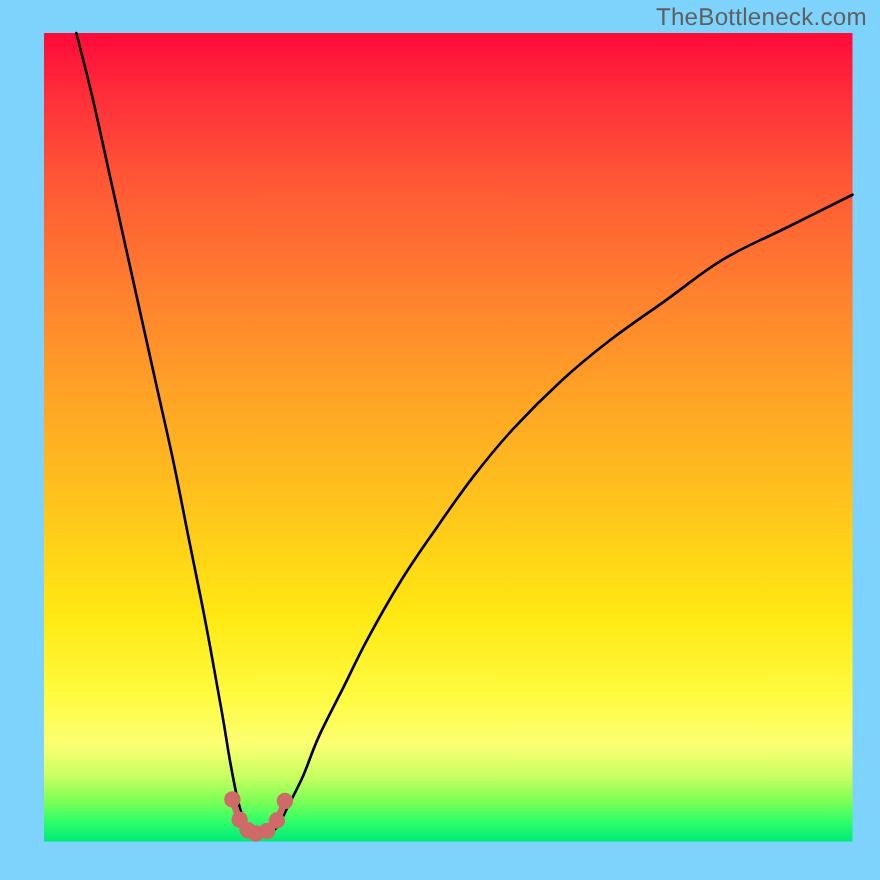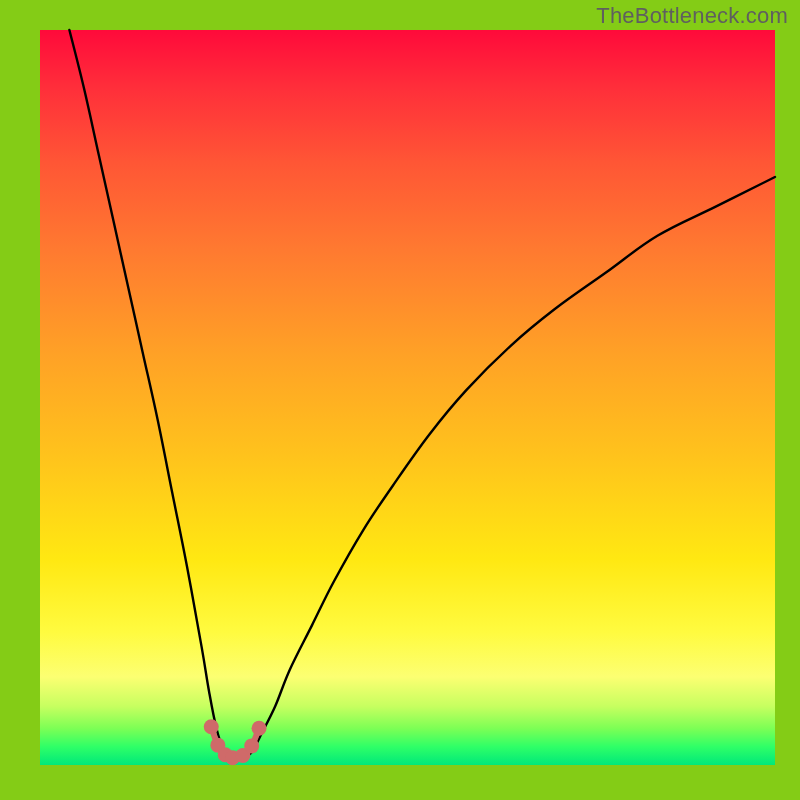--- a/index.html
+++ b/index.html
@@ -10,21 +10,21 @@
     background: #000;
     overflow: hidden;
     font-family: Arial, Helvetica, sans-serif;
   }
   .frame {
     position: absolute;
     left: 0;
     top: 0;
     width: 800px;
     height: 800px;
-    background: #84cc16;
+    background: #7dd3fc;
   }
   .plot {
     position: absolute;
     left: 40px;
     top: 30px;
     width: 735px;
     height: 735px;
     background: linear-gradient(to bottom,
       #ff0a3a 0%,
       #ff2f3a 8%,

